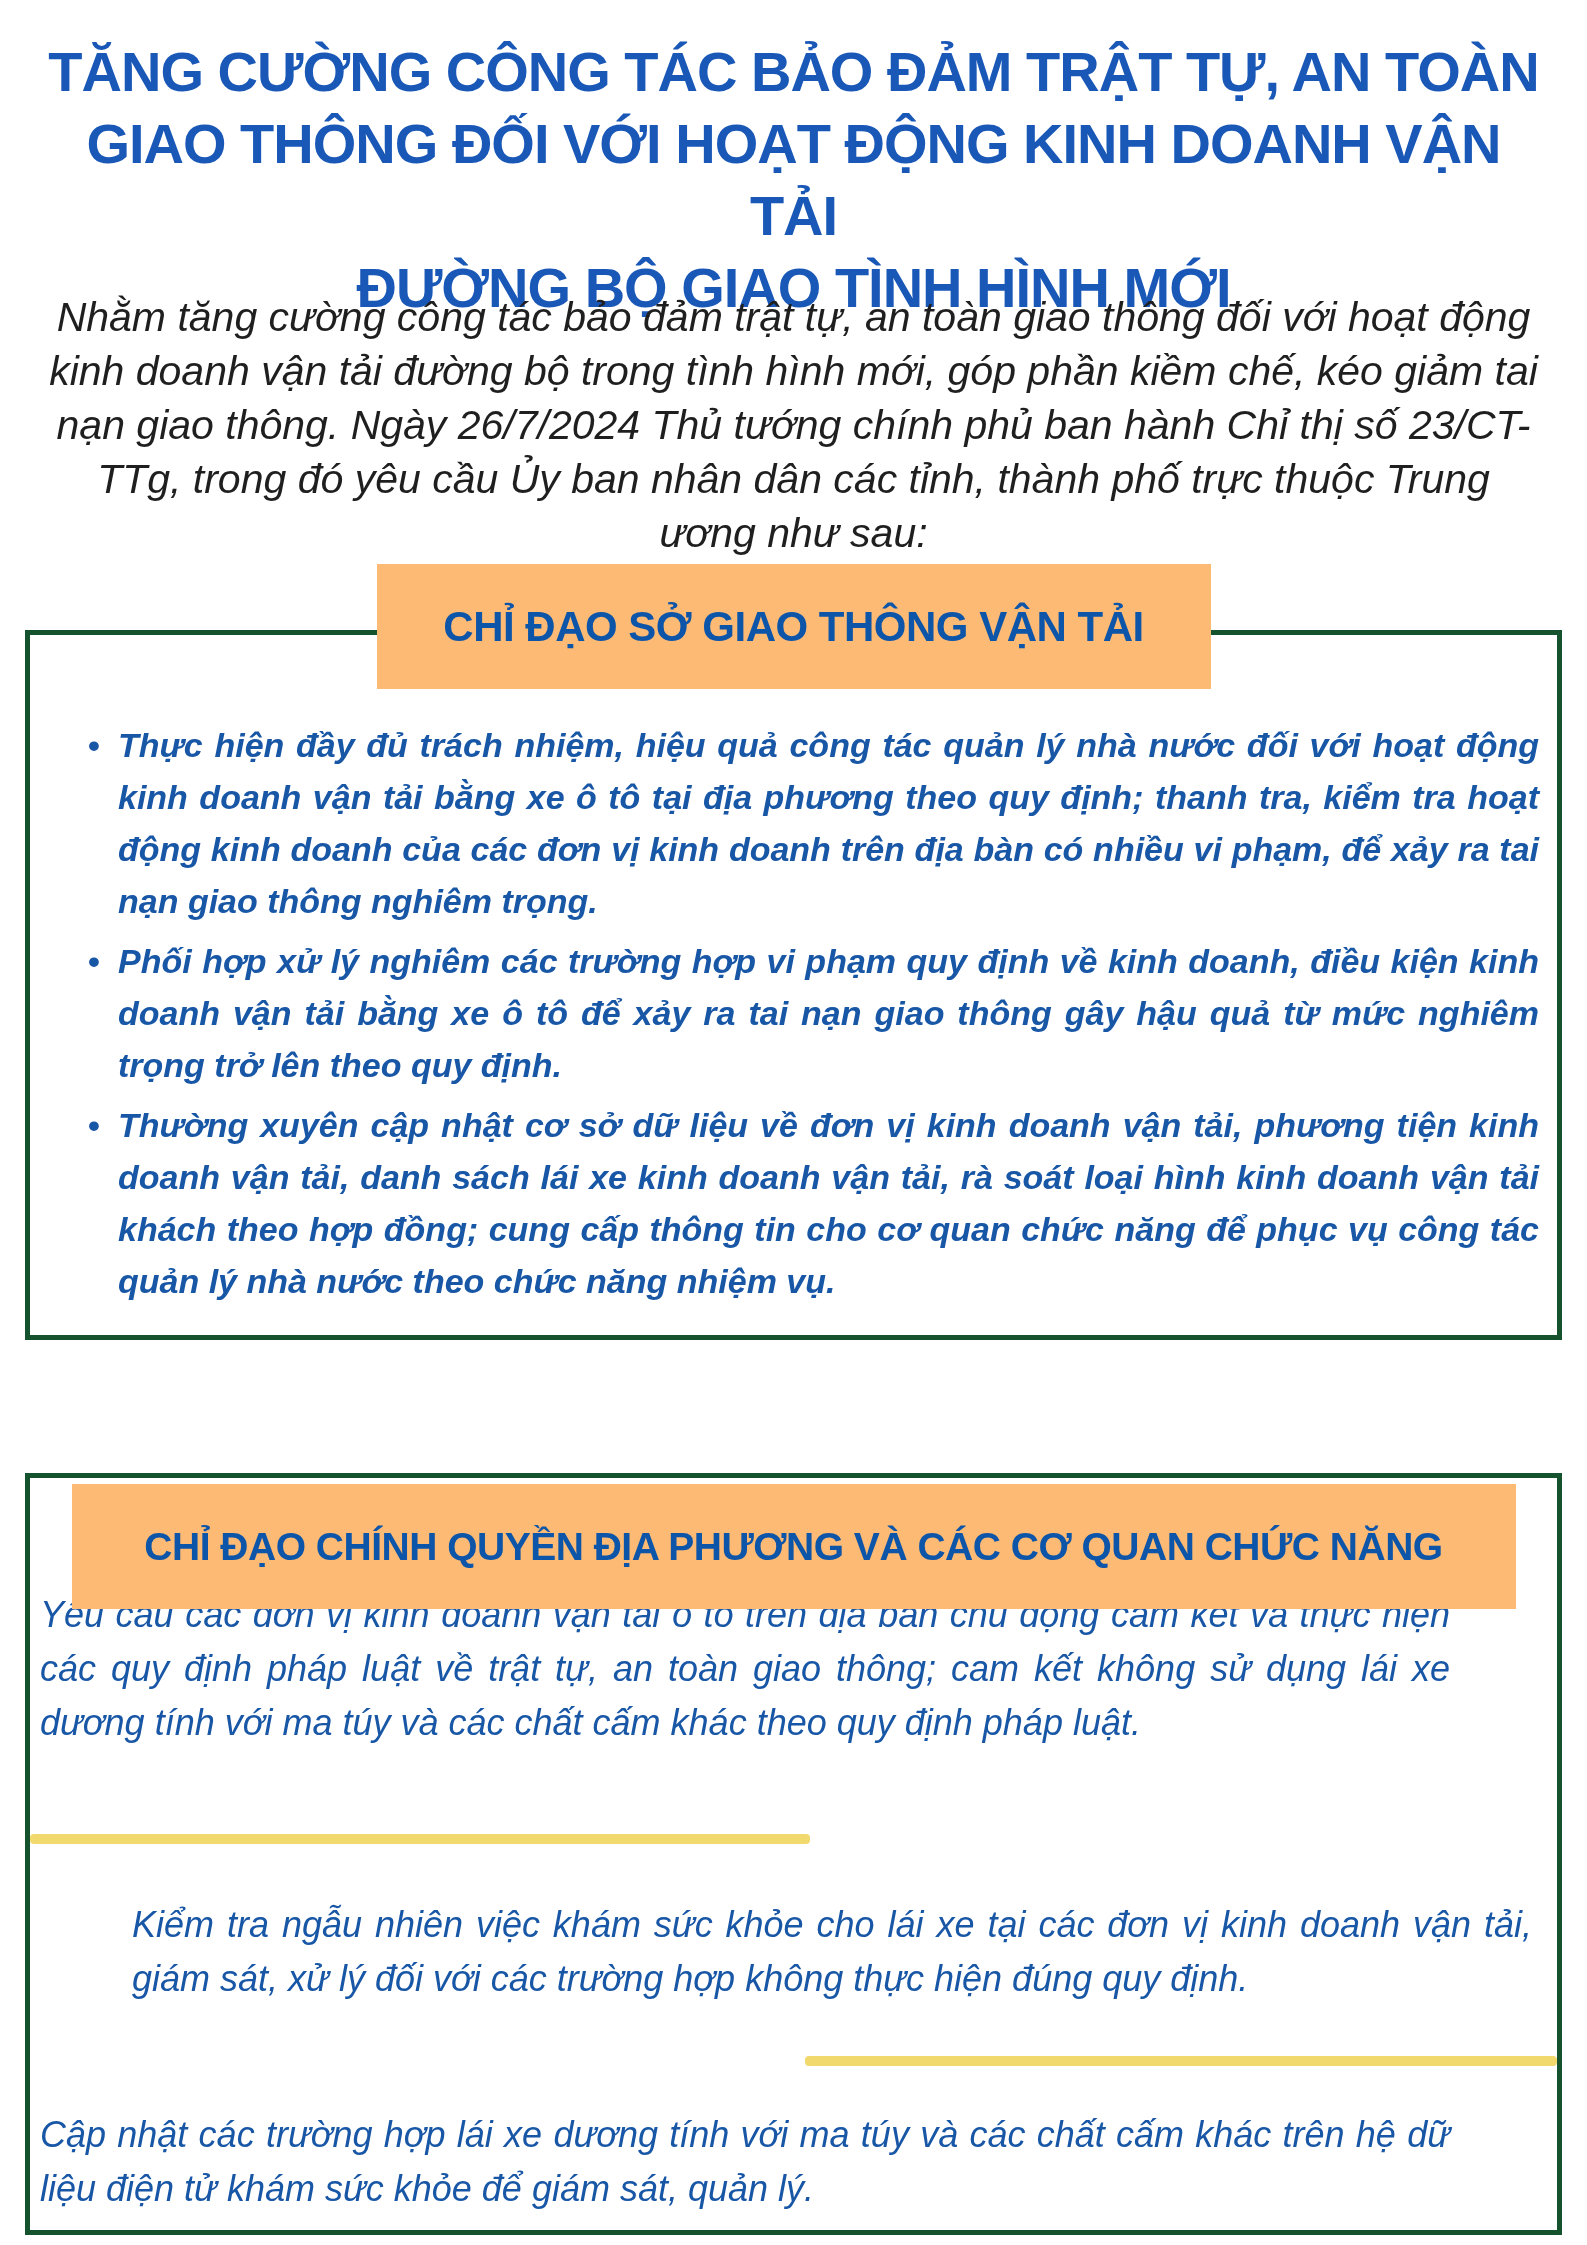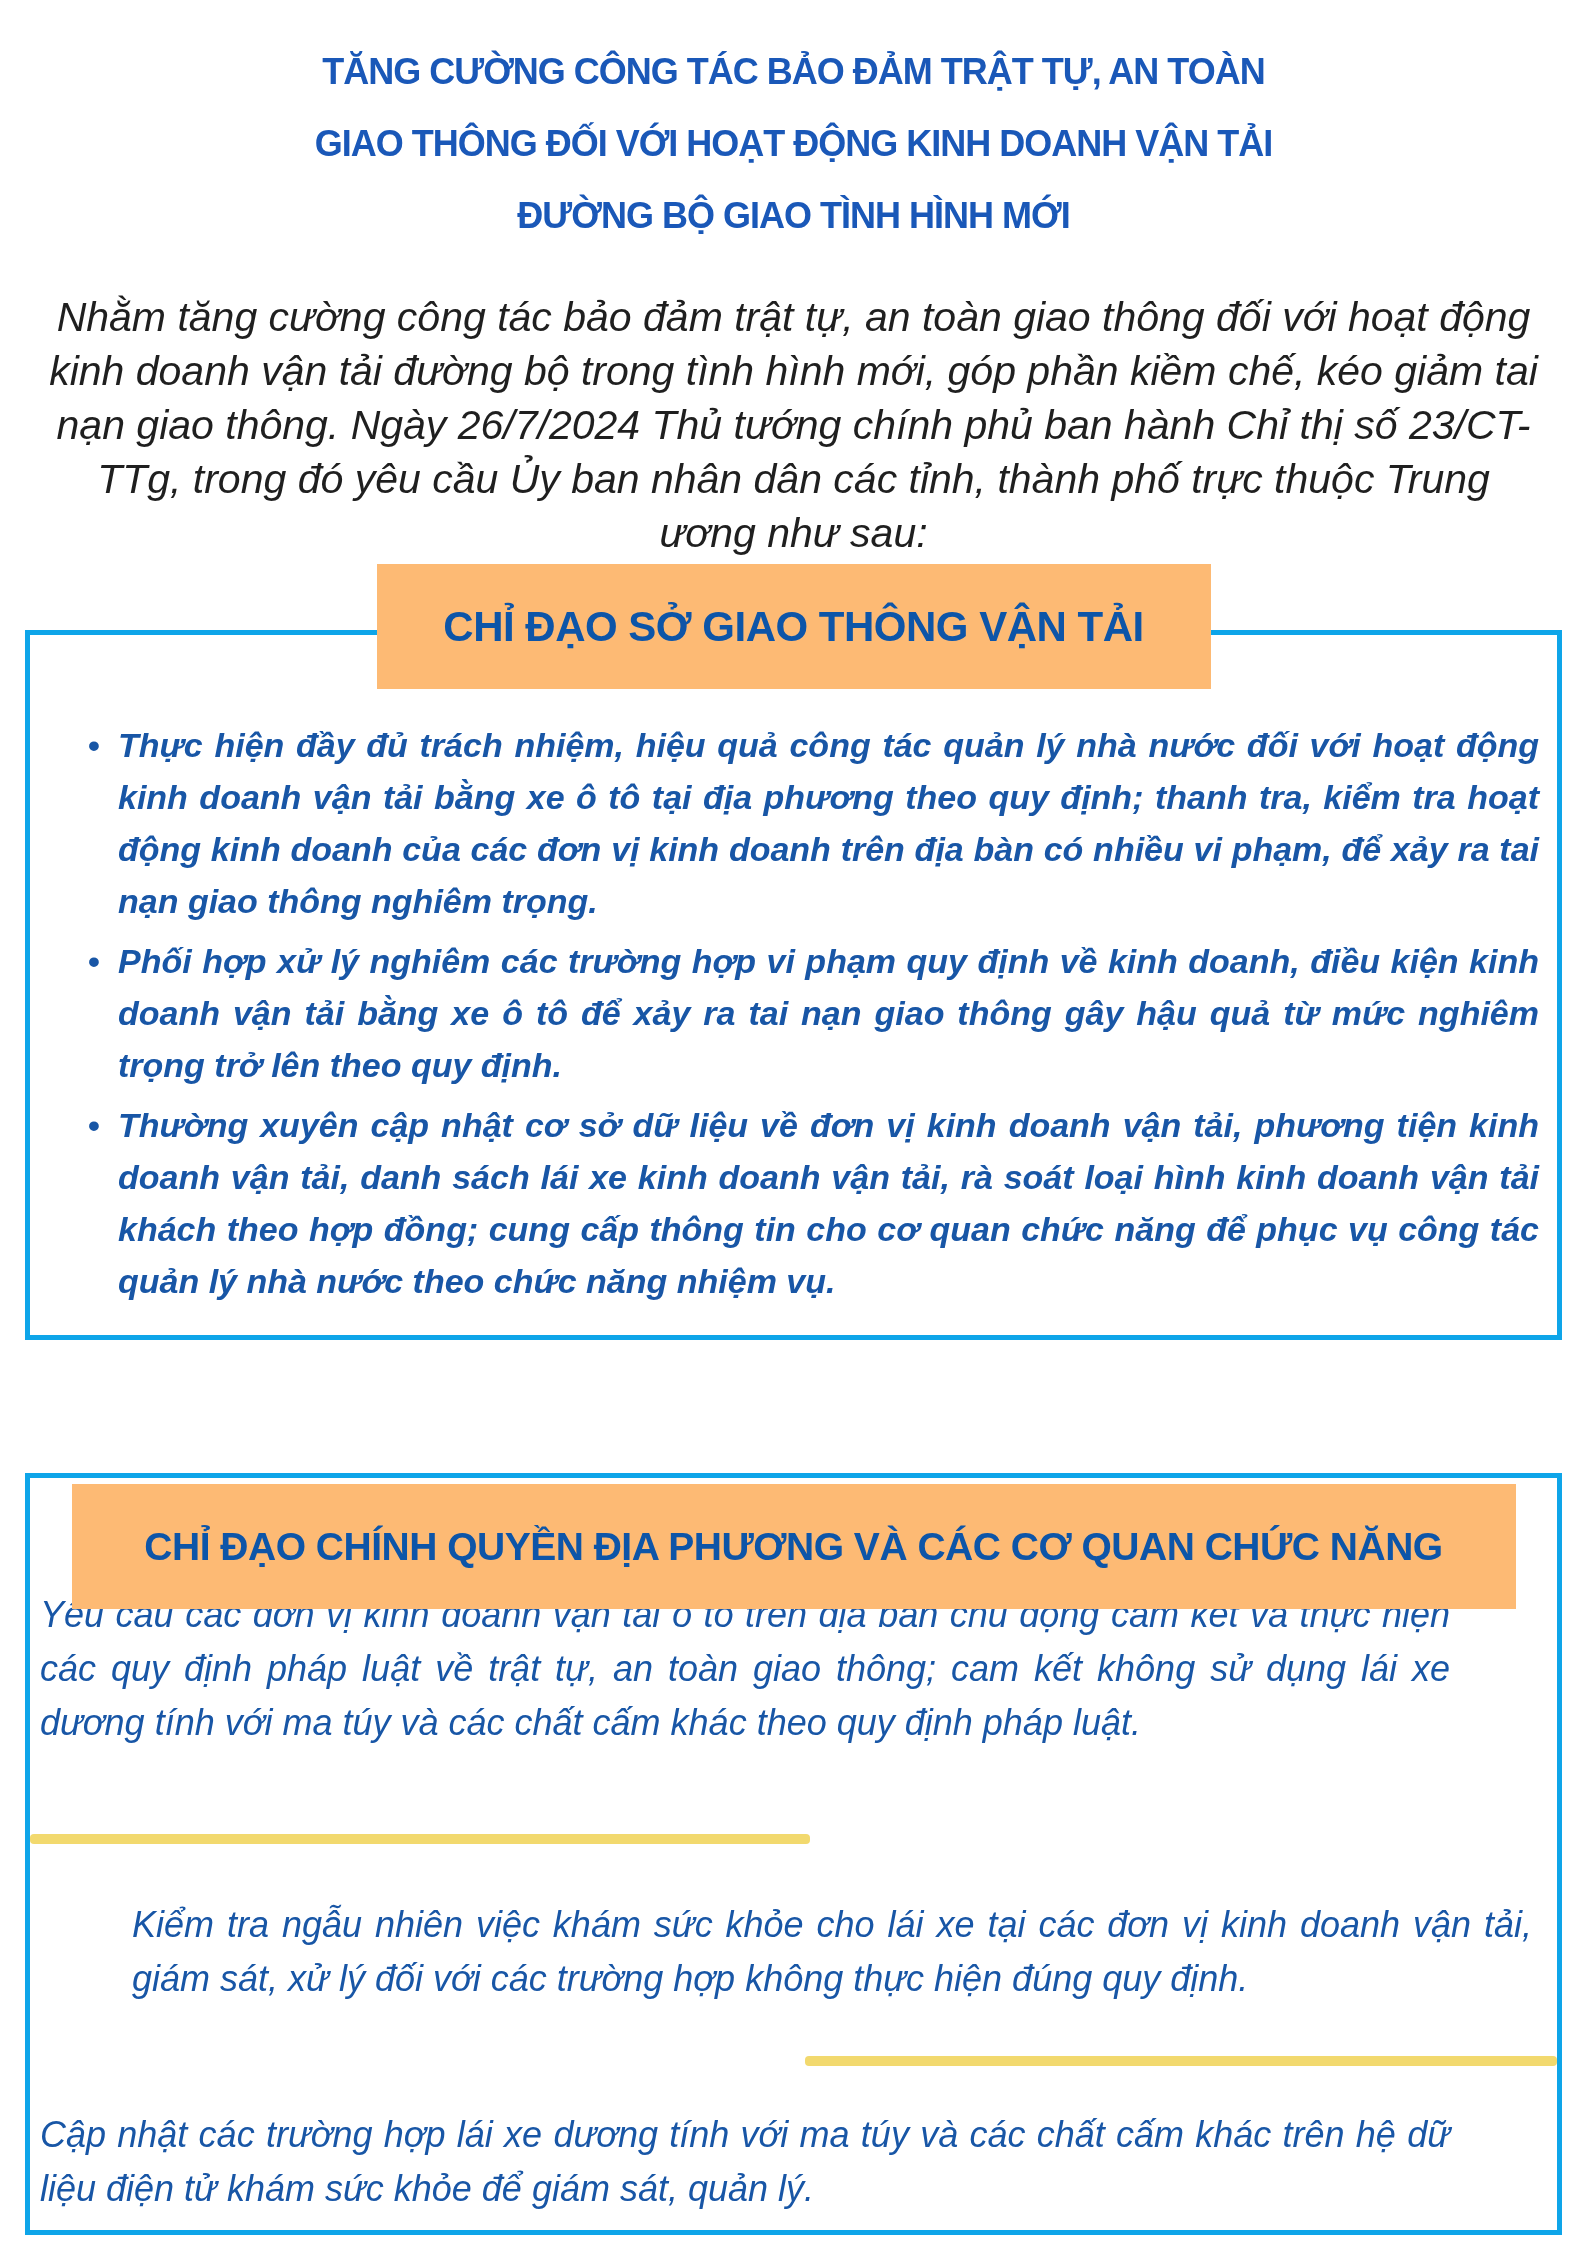--- a/index.html
+++ b/index.html
@@ -9,38 +9,38 @@
     background:#ffffff;
     font-family:"Liberation Sans","DejaVu Sans",sans-serif;
     overflow:hidden;
   }
   
   .title{
     position:absolute;top:36px;left:45px;right:45px;margin:0;
     text-align:center;
     color:#1a58b8;
     font-weight:700;
-    font-size:36px;
+    font-size:56px;
     line-height:72px;
     letter-spacing:-1px;
   }
   .title .tline{display:block;}
   
   .intro{
     position:absolute;top:290px;left:48px;right:48px;margin:0;
     text-align:center;
     color:#1f1f1f;
     font-style:italic;
     font-size:41px;
     line-height:54px;
   }
   
   .box{
     position:absolute;left:25px;right:25px;
-    border:5px solid #0ea5e9;
+    border:5px solid #14532d;
     box-sizing:border-box;
     background:#ffffff;
   }
   .box1{top:630px;height:710px;}
   .box2{top:1473px;height:762px;}
   
   .section-header{
     position:absolute;left:50%;transform:translateX(-50%);
     height:125px;
     background:#fdba74;

